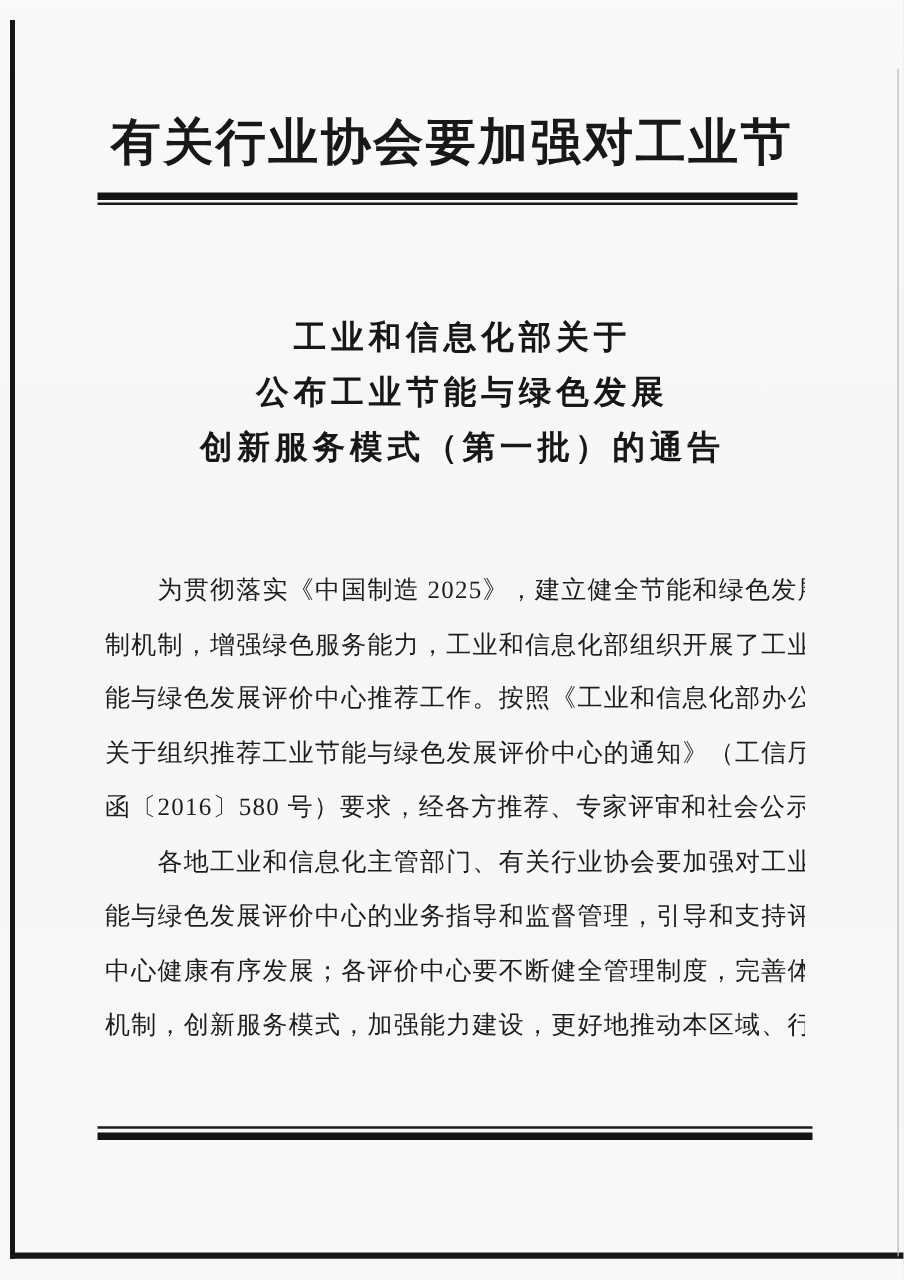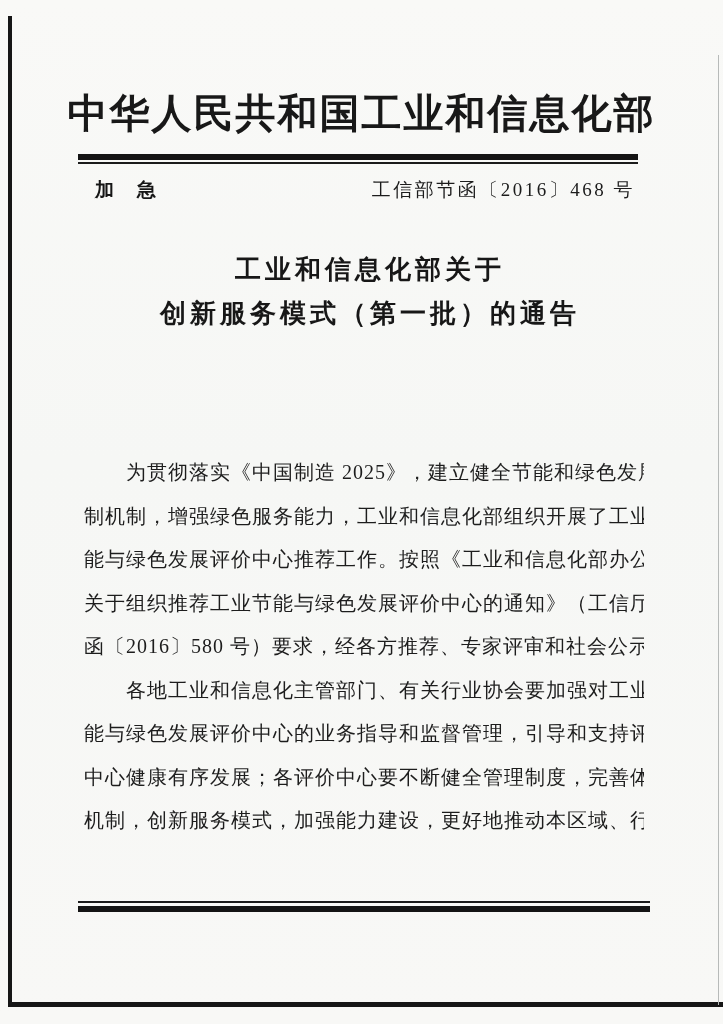--- a/index.html
+++ b/index.html
@@ -86,34 +86,31 @@
 </style>
 </head>
 <body>
 
 <div class="page">
 
   <div class="border-left"></div>
   <div class="border-bottom"></div>
   <div class="border-right"></div>
 
-  <div class="letterhead">中华人民共和国工业和信息化部</div>
+  <div class="letterhead">有关行业协会要加强对工业节</div>
 
   <div class="rule-top">
     <div class="thick"></div>
     <div class="thin"></div>
   </div>
 
-  <div class="meta-row">
-    <span class="urgency">加　急</span>
-    <span class="doc-number">工信部节函〔2016〕468 号</span>
-  </div>
 
   <div class="doc-title">
     <div class="title-line">工业和信息化部关于</div>
+    <div class="title-line">公布工业节能与绿色发展</div>
     <div class="title-line">创新服务模式（第一批）的通告</div>
   </div>
 
   <div class="body-text">
     <div class="body-par">
       <div class="body-line indent">为贯彻落实《中国制造 2025》，建立健全节能和绿色发展体</div>
       <div class="body-line">制机制，增强绿色服务能力，工业和信息化部组织开展了工业节</div>
       <div class="body-line">能与绿色发展评价中心推荐工作。按照《工业和信息化部办公厅</div>
       <div class="body-line">关于组织推荐工业节能与绿色发展评价中心的通知》（工信厅节</div>
       <div class="body-line">函〔2016〕580 号）要求，经各方推荐、专家评审和社会公示，</div>

